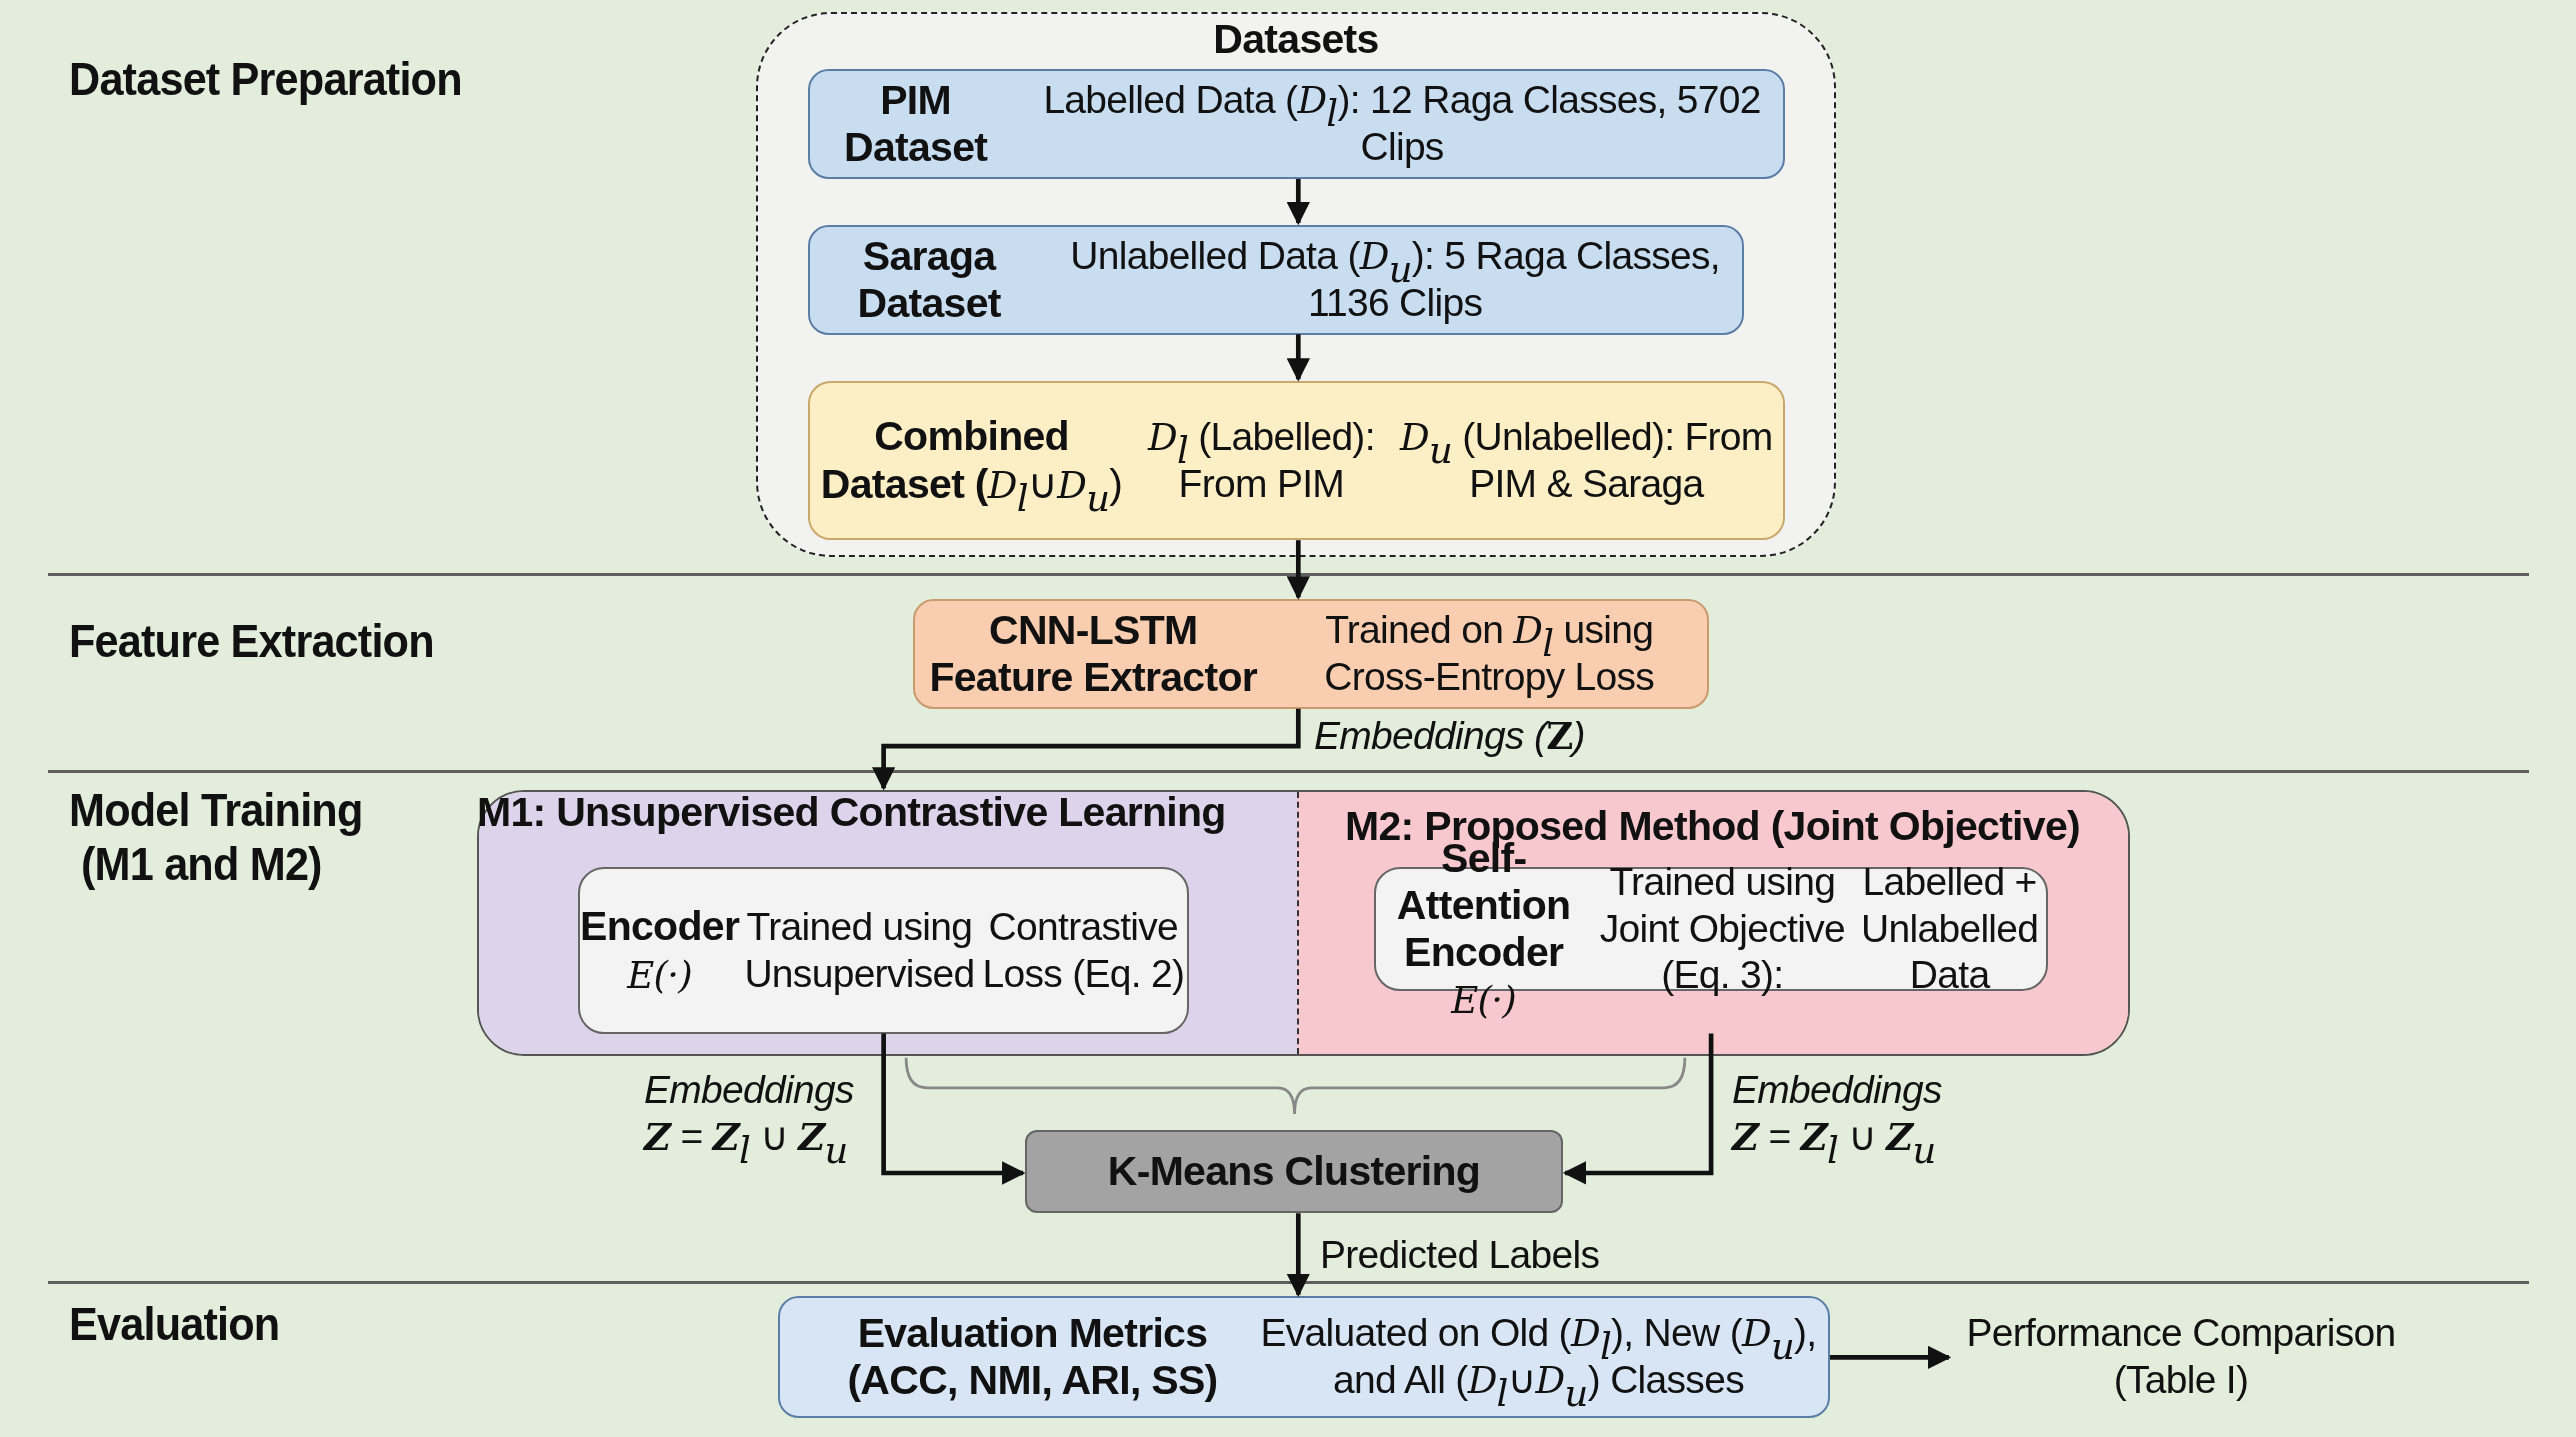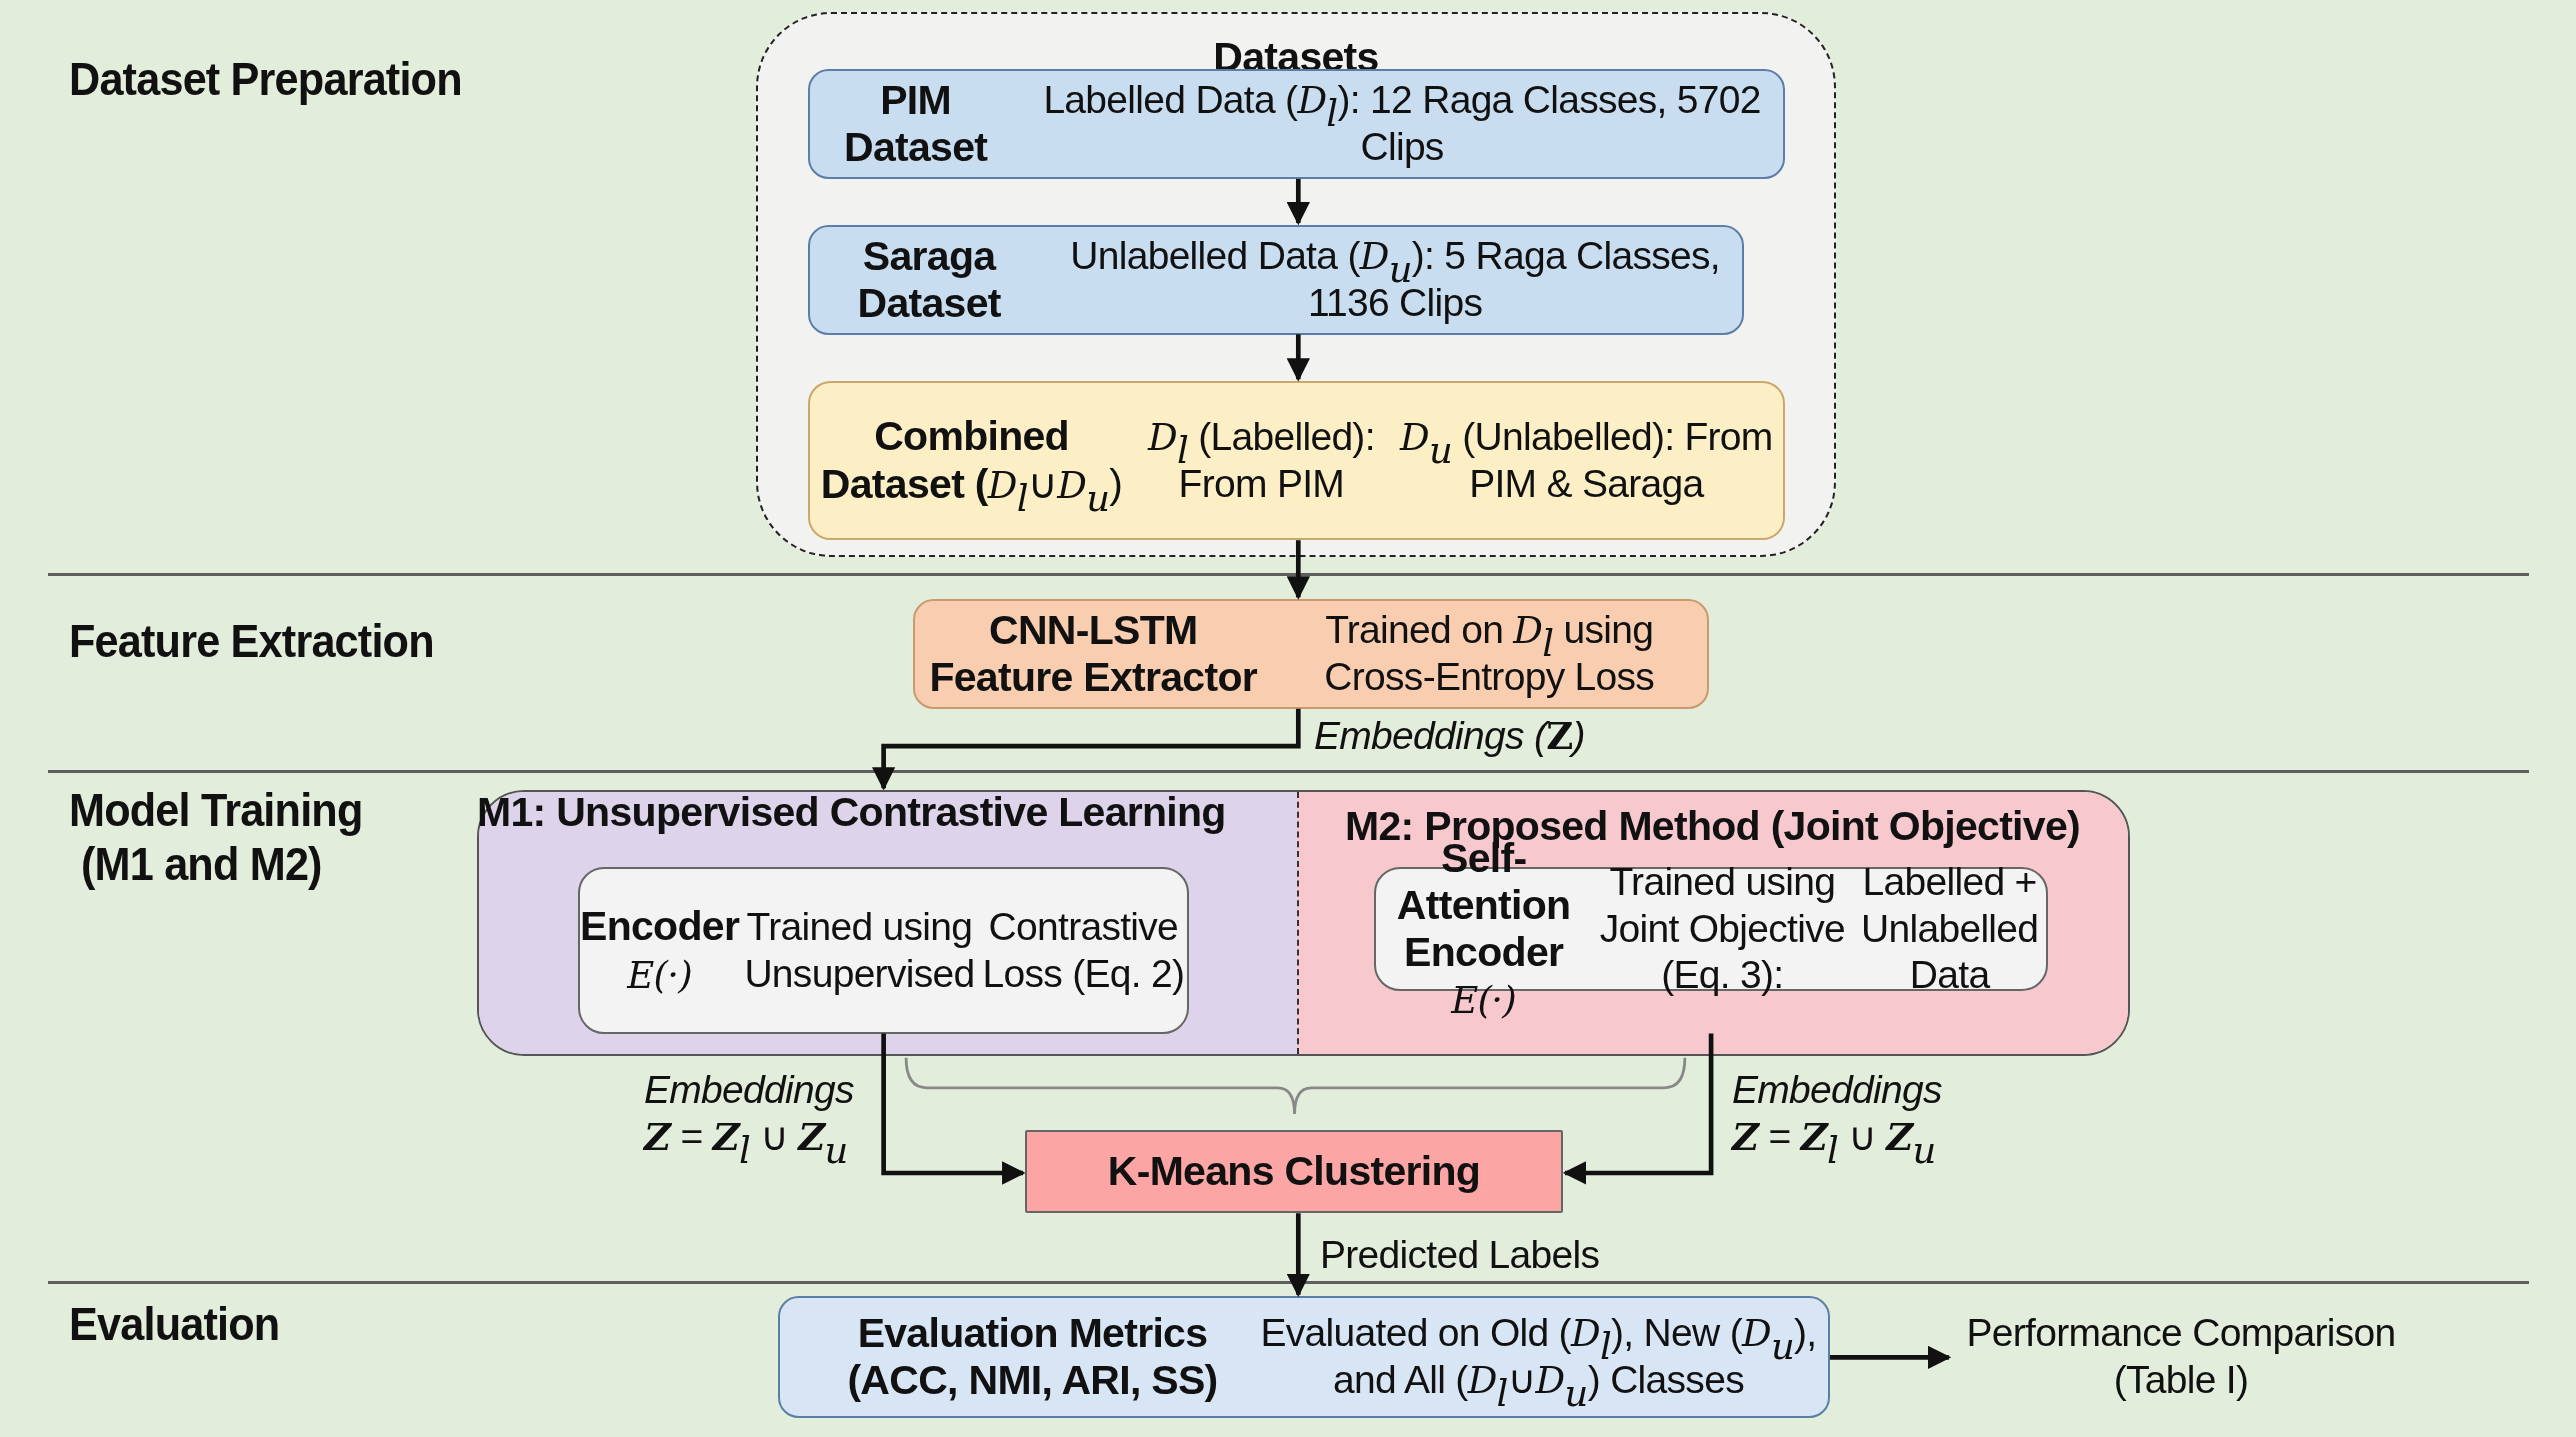--- a/index.html
+++ b/index.html
@@ -38,21 +38,21 @@
   <div>Model Training</div>
   <div style="padding-left:13px;">(M1 and M2)</div>
 </div>
 <div class="stage-label" style="top:1297px;">Evaluation</div>
 
 <div class="sep" style="top:573px;"></div>
 <div class="sep" style="top:770px;"></div>
 <div class="sep" style="top:1281px;"></div>
 
 <div class="abs" style="left:756px; top:12px; width:1080px; height:545px; box-sizing:border-box; border:2.8px dashed #222; border-radius:75px; background:#f2f2f1;"></div>
-<div class="abs title" style="left:756px; width:1080px; top:34px; text-align:center;">Datasets</div>
+<div class="abs title" style="left:756px; width:1080px; top:16px; text-align:center;">Datasets</div>
 
 <div class="box" style="left:808px; top:69px; width:977px; height:110px; background:#c9ddf1; border:2.8px solid #5b7ea6; border-radius:20.6px;">
   <div class="title">PIM Dataset</div>
   <div class="line"><span>Labelled Data (</span><span class="m">D</span><sub class="m">l</sub><span>): 12 Raga Classes, 5702 Clips</span></div>
 </div>
 
 <div class="box" style="left:808px; top:225px; width:936px; height:110px; background:#c9ddf1; border:2.8px solid #5b7ea6; border-radius:20.6px;">
   <div class="title">Saraga Dataset</div>
   <div class="line"><span>Unlabelled Data (</span><span class="m">D</span><sub class="m">u</sub><span>): 5 Raga Classes, 1136 Clips</span></div>
 </div>
@@ -90,21 +90,21 @@
 
 <div class="lbl" style="left:644px; top:1067px; text-align:left;">
   <div class="it">Embeddings</div>
   <div><span class="mb">Z</span><span> = </span><span class="mb">Z</span><sub class="m">l</sub><span> ∪ </span><span class="mb">Z</span><sub class="m">u</sub></div>
 </div>
 <div class="lbl" style="left:1732px; top:1067px; text-align:left;">
   <div class="it">Embeddings</div>
   <div><span class="mb">Z</span><span> = </span><span class="mb">Z</span><sub class="m">l</sub><span> ∪ </span><span class="mb">Z</span><sub class="m">u</sub></div>
 </div>
 
-<div class="box" style="left:1025px; top:1130px; width:538px; height:83px; background:#fca5a5; border:2.8px solid #666; border-radius:2px;">
+<div class="box" style="left:1025px; top:1130px; width:538px; height:83px; background:#a3a3a3; border:2.8px solid #666; border-radius:12px;">
   <div class="title">K-Means Clustering</div>
 </div>
 <div class="lbl" style="left:1320px; top:1232px;">Predicted Labels</div>
 
 <div class="box" style="left:778px; top:1296px; width:1052px; height:122px; background:#d8e5f5; border:2.8px solid #5b7ea6; border-radius:20.6px;padding-left:36px;">
   <div class="title">Evaluation Metrics (ACC, NMI, ARI, SS)</div>
   <div class="line"><span>Evaluated on Old (</span><span class="m">D</span><sub class="m">l</sub><span>), New (</span><span class="m">D</span><sub class="m">u</sub><span>), and All (</span><span class="m">D</span><sub class="m">l</sub><span>∪</span><span class="m">D</span><sub class="m">u</sub><span>) Classes</span></div>
 </div>
 <div class="lbl" style="left:1947px; top:1310px; width:468px; text-align:center;">
   <div>Performance Comparison</div>

